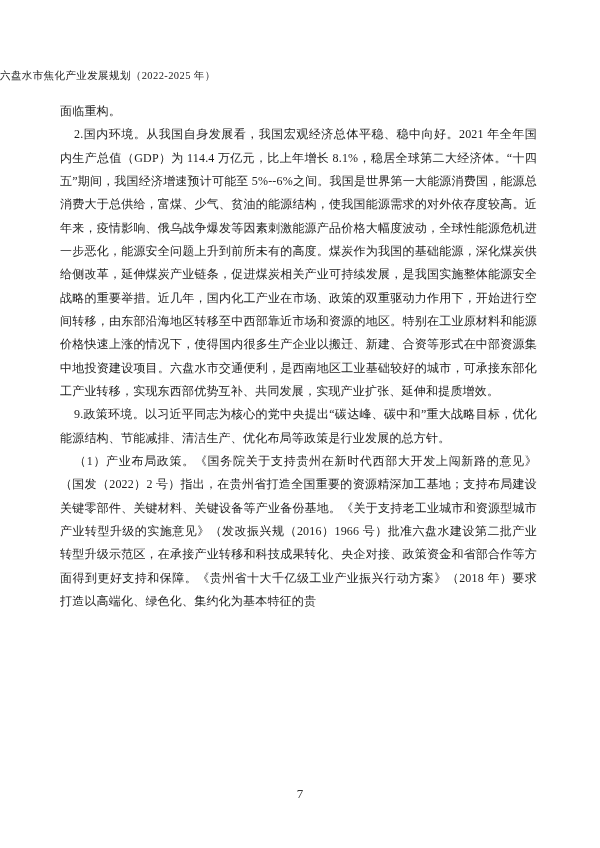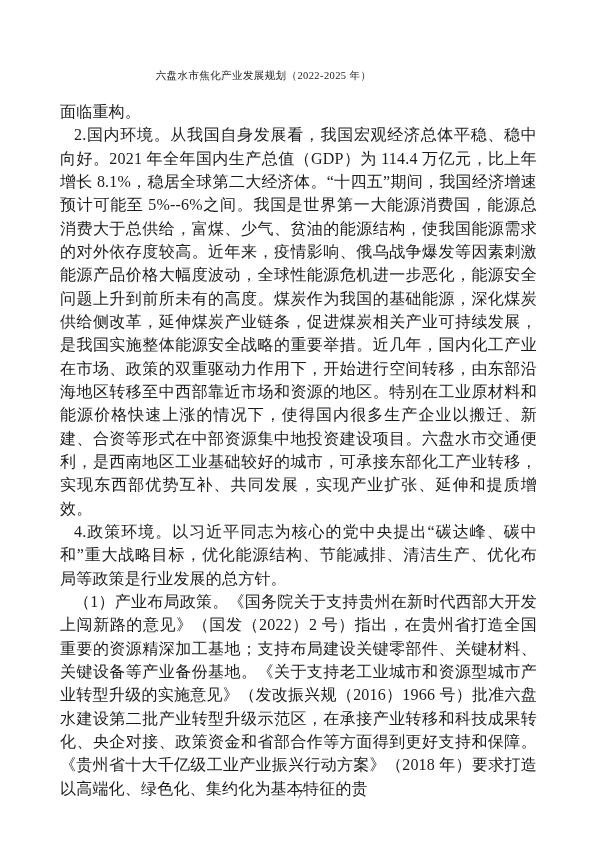--- a/index.html
+++ b/index.html
@@ -7,29 +7,29 @@
     position:relative;
     width:600px;height:848px;
     background:#ffffff;
     color:#1c1c1c;
     font-family:"Liberation Serif","DejaVu Serif",serif;
     overflow:hidden;
   }
   .doc-header{
     position:absolute;
     top:69px;left:0;right:73px;
-    text-align:center;
+    text-align:left;
     font-size:10.5px;
     letter-spacing:0.4px;
     color:#222;
   }
   .doc-body{
     position:absolute;
     top:100px;left:60px;width:477px;
-    font-size:16px;
+    font-size:12px;
     line-height:23.33px;
     text-align:justify;
     text-justify:inter-ideograph;
     letter-spacing:0.2px;
   }
   .doc-body p{margin:0;padding:0;}
   .doc-body p.indent{text-indent:14px;}
   .bold{font-weight:normal;}
   .doc-footer{
     position:absolute;
@@ -42,18 +42,18 @@
 </head>
 <body>
 
 <div class="page">
   <div class="doc-header">六盘水市焦化产业发展规划（2022-2025 年）</div>
 
   <div class="doc-body">
 
   <p class=""><span>面临重构。</span></p>
       <p class="indent"><span class="bold">2.国内环境。</span><span>从我国自身发展看，我国宏观经济总体平稳、稳中向好。2021 年全年国内生产总值（GDP）为 114.4 万亿元，比上年增长 8.1%，稳居全球第二大经济体。“十四五”期间，我国经济增速预计可能至 5%--6%之间。我国是世界第一大能源消费国，能源总消费大于总供给，富煤、少气、贫油的能源结构，使我国能源需求的对外依存度较高。近年来，疫情影响、俄乌战争爆发等因素刺激能源产品价格大幅度波动，全球性能源危机进一步恶化，能源安全问题上升到前所未有的高度。煤炭作为我国的基础能源，深化煤炭供给侧改革，延伸煤炭产业链条，促进煤炭相关产业可持续发展，是我国实施整体能源安全战略的重要举措。近几年，国内化工产业在市场、政策的双重驱动力作用下，开始进行空间转移，由东部沿海地区转移至中西部靠近市场和资源的地区。特别在工业原材料和能源价格快速上涨的情况下，使得国内很多生产企业以搬迁、新建、合资等形式在中部资源集中地投资建设项目。六盘水市交通便利，是西南地区工业基础较好的城市，可承接东部化工产业转移，实现东西部优势互补、共同发展，实现产业扩张、延伸和提质增效。</span></p>
-      <p class="indent"><span class="bold">4.政策环境。</span><span>以习近平同志为核心的党中央提出“碳达峰、碳中和”重大战略目标，优化能源结构、节能减排、清洁生产、优化布局等政策是行业发展的总方针。</span></p>
+      <p class="indent"><span class="bold">9.政策环境。</span><span>以习近平同志为核心的党中央提出“碳达峰、碳中和”重大战略目标，优化能源结构、节能减排、清洁生产、优化布局等政策是行业发展的总方针。</span></p>
       <p class="indent"><span>（1）产业布局政策。</span><span class="bold">《国务院关于支持贵州在新时代西部大开发上闯新路的意见》</span><span>（国发（2022）2 号）指出，在贵州省打造全国重要的资源精深加工基地；支持布局建设关键零部件、关键材料、关键设备等产业备份基地。</span><span class="bold">《关于支持老工业城市和资源型城市产业转型升级的实施意见》</span><span>（发改振兴规（2016）1966 号）批准六盘水建设第二批产业转型升级示范区，在承接产业转移和科技成果转化、央企对接、政策资金和省部合作等方面得到更好支持和保障。</span><span class="bold">《贵州省十大千亿级工业产业振兴行动方案》</span><span>（</span><span class="bold">2018</span><span> 年）要求打造以高端化、绿色化、集约化为基本特征的贵</span></p>
     </div>
 
   <div class="doc-footer">7</div>
 </div>
 
 </body></html>

